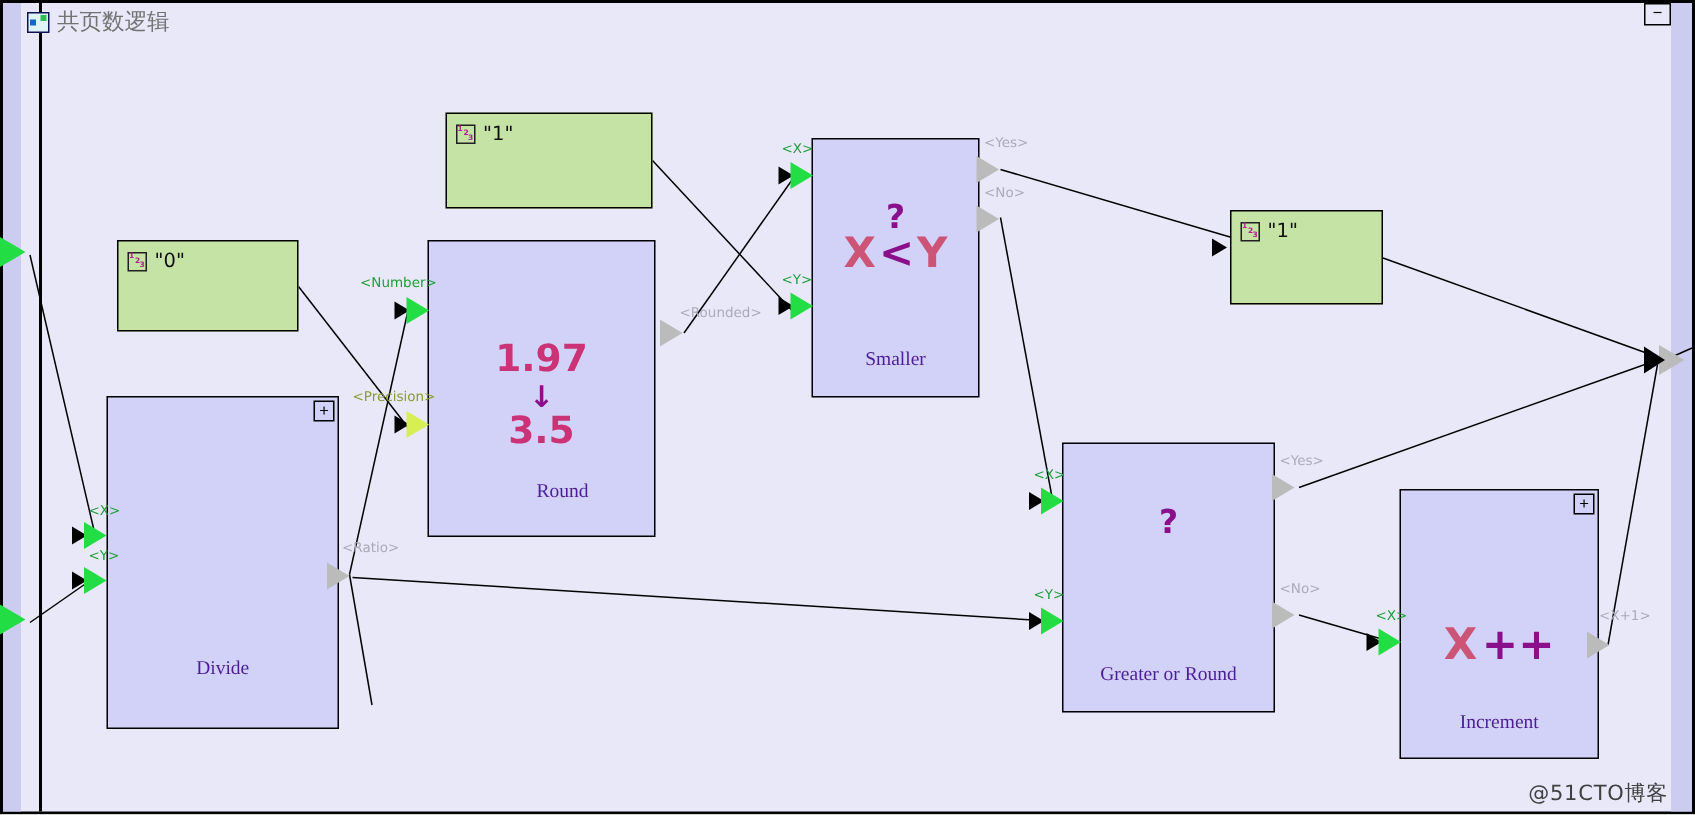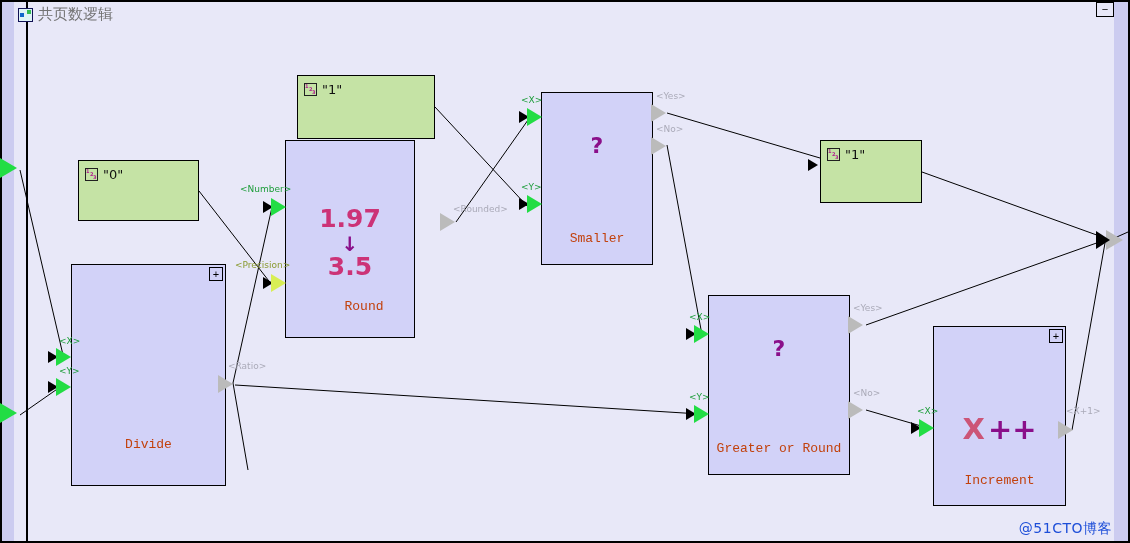--- a/index.html
+++ b/index.html
@@ -77,22 +77,22 @@
   .node{
     position:absolute;
     background:#d2d2f8;
     border:1.5px solid #000;
     box-sizing:border-box;
     z-index:10;
   }
   .node-label{
     position:absolute;left:0;right:0;
     text-align:center;
-    font-size:13px;color:#c2410c;
-    font-family:Liberation Mono, monospace;
+    font-size:13px;color:#4c1d95;
+    font-family:Liberation Serif, serif;
     white-space:nowrap;
   }
   .node-glyph{
     position:absolute;left:0;right:0;
     text-align:center;
     font-family:"DejaVu Sans","Liberation Sans",sans-serif;
     font-weight:bold;
     color:#cc4477;
     line-height:1;
     white-space:nowrap;
@@ -182,21 +182,21 @@
   .merge-head{
     position:absolute;width:0;height:0;
     border-top:9px solid transparent;
     border-bottom:9px solid transparent;
     border-left:14px solid #000;
     z-index:23;
   }
 
   #watermark{
     position:absolute;right:18px;bottom:5px;
-    font-size:14px;color:#1d4ed8;
+    font-size:14px;color:#404040;
     font-family:"DejaVu Sans","Liberation Sans",sans-serif;
     z-index:30;
     letter-spacing:.5px;
   }
 </style>
 </head>
 <body>
 
 <div id="stage">
 
@@ -301,21 +301,21 @@
     <div class="tri tri-in-green"></div>
     <div class="port-label lbl-in" style="left:3px;top:-12px;">&lt;Y&gt;</div>
   </div>
   <div class="feedhead" style="left:48px;top:381px;"></div>
 
   <div class="port" style="left:218px;top:375px;">
     <div class="tri tri-out-gray"></div>
     <div class="port-label lbl-out" style="left:10px;top:-14px;">&lt;Ratio&gt;</div>
   </div>
 
-  <div class="node" style="left:285px;top:140px;width:130px;height:198px;">
+  <div class="node" style="left:285px;top:160px;width:152px;height:198px;">
     <div class="node-glyph" style="top:65px;font-size:25px;color:#cc3377;">1.97</div>
     <div class="node-glyph" style="top:93px;font-size:20px;color:#8a0f8a;">↓</div>
     <div class="node-glyph" style="top:113px;font-size:25px;color:#cc3377;">3.5</div>
     <div class="node-label" style="top:158px;margin-left:28px;">Round</div>
   </div>
   <div class="port" style="left:271px;top:198px;">
     <div class="tri tri-in-green"></div>
     <div class="port-label lbl-in" style="left:-31px;top:-14px;">&lt;Number&gt;</div>
   </div>
   <div class="feedhead" style="left:263px;top:201px;"></div>
@@ -326,20 +326,23 @@
   </div>
   <div class="feedhead" style="left:263px;top:277px;"></div>
 
   <div class="port" style="left:440px;top:213px;">
     <div class="tri tri-out-gray"></div>
     <div class="port-label lbl-out" style="left:13px;top:-9px;">&lt;Rounded&gt;</div>
   </div>
 
   <div class="node" style="left:541px;top:92px;width:112px;height:173px;">
     <div class="node-glyph" style="top:42px;font-size:22px;color:#8a0f8a;">?</div>
+    <div class="node-glyph" style="top:62px;font-size:28px;">
+      <span style="color:#cc5577;">X</span><span style="color:#8a0f8a;padding:0 2px;">&lt;</span><span style="color:#cc5577;">Y</span>
+    </div>
     <div class="node-label" style="top:138px;">Smaller</div>
   </div>
   <div class="port" style="left:527px;top:108px;">
     <div class="tri tri-in-green"></div>
     <div class="port-label lbl-in" style="left:-6px;top:-13px;">&lt;X&gt;</div>
   </div>
   <div class="feedhead" style="left:519px;top:111px;"></div>
 
   <div class="port" style="left:527px;top:195px;">
     <div class="tri tri-in-green"></div>

